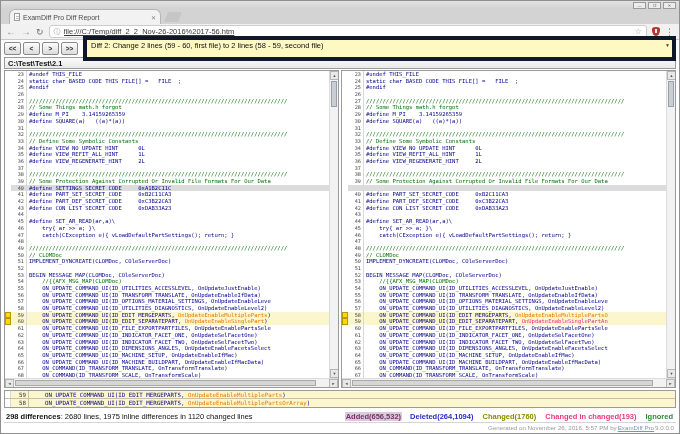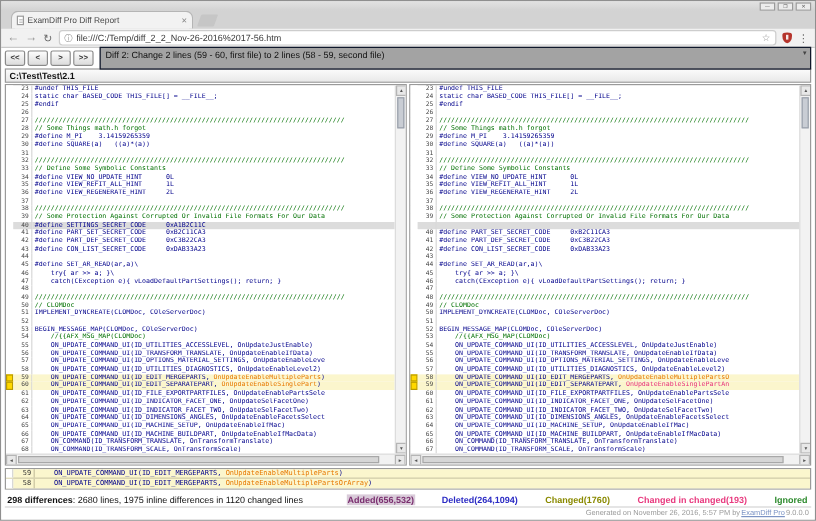--- a/index.html
+++ b/index.html
@@ -14,31 +14,31 @@
   .favicon { width:6px; height:8px; background:#fff; border:1px solid #9a9a9a; position:relative; flex:none; }
   .favicon:after { content:""; position:absolute; left:1px; top:2px; width:3px; height:1px; background:#bbb; box-shadow:0 2px 0 #bbb; }
   .tab-title { font-size:7px; color:#4a4a4a; white-space:nowrap; overflow:hidden; flex:1; }
   .tab-close { font-size:6px; color:#868686; flex:none; }
   .newtab { width:14px; height:10px; background:#c6c6c6; margin-left:5px; transform:skewX(-20deg); border-radius:1px; margin-bottom:2px; }
   .navbar { height:18px; background:#f1f1f1; border-bottom:1px solid #c9c9c9; display:flex; align-items:center; padding:0 5px; gap:5px; }
   .navic { font-size:10px; color:#8f8f8f; line-height:10px; }
   .refreshic { color:#6a6a6a; font-size:9px; }
   .urlbox { flex:1; height:13px; background:#fff; border:1px solid #cdcdcd; border-radius:3px; display:flex; align-items:center; padding:0 4px; gap:3px; }
   .infoic { font-size:7px; color:#8f8f8f; }
-  .urltext { font-size:7.5px; color:#3a3a3a; flex:1; white-space:nowrap; overflow:hidden; }
+  .urltext { font-size:7.5px; color:#3a3a3a; flex:1; white-space:nowrap; overflow:hidden;text-decoration:underline; }
   .staric { font-size:8px; color:#9a9a9a; }
   .shieldic { width:8px; height:9px; background:#b5342c; border-radius:4px 4px 4px 4px / 2px 2px 6px 6px; position:relative; }
   .shieldic:after { content:""; position:absolute; left:3px; top:2px; width:2px; height:4px; background:#f7e9e8; }
   .menuic { font-size:9px; color:#6a6a6a; }
 
   
   .report { flex:1; background:#fff; padding:2px 3px; display:flex; flex-direction:column; font-size:0; }
   .difftoolbar { display:flex; align-items:center; height:13px; margin-bottom:2px; gap:2px; }
   .navbtn { width:17px; height:13px; background:linear-gradient(#fdfdfd,#dcdcdc); border:1px solid #8a8a8a; border-radius:2px; font-size:6.5px; font-weight:bold; color:#333; text-align:center; line-height:11px; }
-  .combobox { flex:1; height:13px; border:1px solid #0f172a; background:#a3a3a3; font-size:7.5px; color:#111; line-height:11px; padding:0 10px 17px 4px; margin-left:3px; position:relative; white-space:nowrap; overflow:hidden; }
+  .combobox { flex:1; height:13px; border:4px solid #0f172a; background:#fef9c3; font-size:7.5px; color:#111; line-height:11px; padding:0 10px 17px 4px; margin-left:3px; position:relative; white-space:nowrap; overflow:hidden; }
   .combo-arrow { position:absolute; right:2px; top:3px; font-size:5px; color:#444; line-height:5px; }
   .headers { display:flex; gap:16px; margin-bottom:1px; }
   .fileheader { flex:1; height:12px; border:1px solid #9a9a9a; background:linear-gradient(#fbfbfb,#e9e9e9); font-size:7.5px; font-weight:bold; color:#111; padding:1px 3px; white-space:nowrap; overflow:hidden; }
   .panes { display:flex; gap:2px; margin-bottom:2px; }
   .pane { flex:1; height:318px; border:1px solid #9a9a9a; background:#fff; position:relative; overflow:hidden; }
   .rows { position:absolute; left:0; top:0; right:9px; bottom:9px; overflow:hidden; }
   .row { display:flex; height:6.7px; align-items:stretch; }
   .mcell { width:6px; flex:none; background:#fff; }
   .mcell.cur { background:#ffd800; border:1px solid #b89a00; }
   .ncell { width:16px; flex:none; text-align:right; padding-right:2px; font-family:"DejaVu Sans Mono",monospace; font-size:5.2px; line-height:6.7px; color:#444; border-right:1px solid #d8d8d8; }
@@ -55,21 +55,21 @@
 
   .currentdiff { border:1px solid #9a9a9a; margin-bottom:2px; }
   .cd-row { display:flex; height:8px; background:#fbf6cd; border-bottom:1px solid #c9c2a0; }
   .cd-row:last-child { border-bottom:none; }
   .cd-m { width:6px; flex:none; background:#fff; border-right:1px solid #d8d8d8; }
   .cd-n { width:18px; flex:none; text-align:right; padding-right:2px; font-family:"DejaVu Sans Mono",monospace; font-size:5.8px; line-height:8px; color:#333; border-right:1px solid #c9c2a0; }
   .cd-c { flex:1; font-family:"DejaVu Sans Mono",monospace; font-size:5.8px; line-height:8px; white-space:pre; overflow:hidden; padding-left:2px; }
 
   .statusbar { display:flex; align-items:center; height:12px; font-size:7.5px; color:#111; padding:0 2px; white-space:nowrap; overflow:hidden; }
   .stat-bold { font-weight:bold; }
-  .legend { margin-left:auto; display:flex; gap:21px; font-weight:bold; }
+  .legend { margin-left:auto; display:flex; gap:7px; font-weight:bold; }
   .legend span { padding:0 1px; }
   .footer { display:flex; justify-content:flex-end; align-items:center; height:9px; border-top:1px solid #d5d5d5; font-size:6.2px; color:#9a9a9a; padding-right:2px; gap:1px; }
   .footer a { color:#7b93c4; text-decoration:underline; }
 </style>
 </head>
 <body>
 
 <div class="window">
 
   <div class="titlebar">

